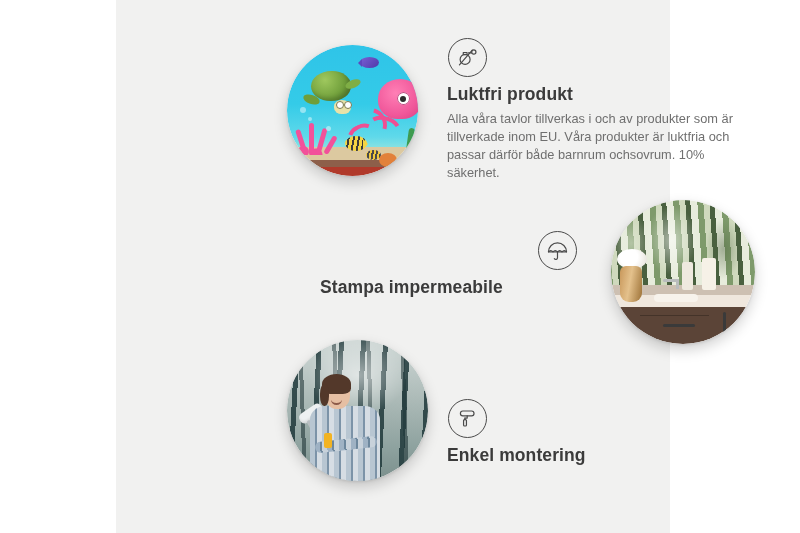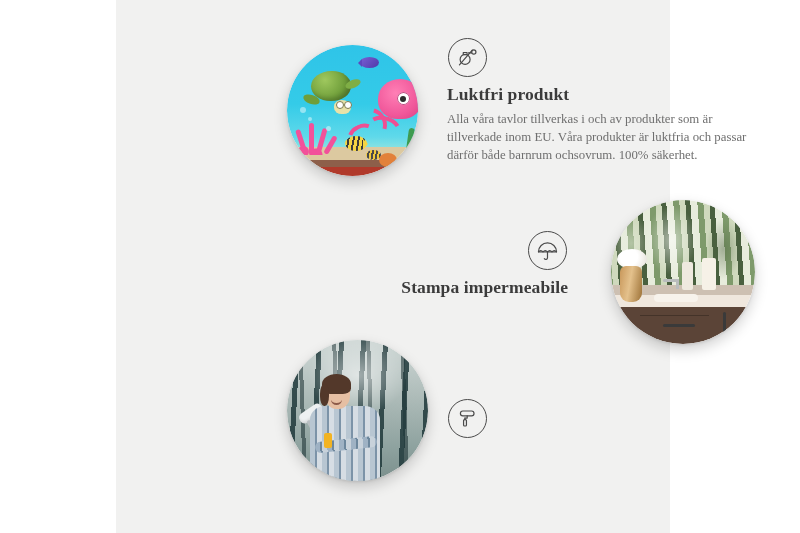--- a/index.html
+++ b/index.html
@@ -12,21 +12,20 @@
     height: 533px;
     font-family: "Liberation Sans", sans-serif;
     overflow: hidden;
   }
 
   #stage {
     position: relative;
     width: 800px;
     height: 533px;
     background: #ffffff;
-    font-family: Liberation Serif, serif;
   }
 
   
   #panel {
     position: absolute;
     left: 116px;
     top: 0;
     width: 554px;
     height: 533px;
     background: #f1f1f0;
@@ -317,24 +316,24 @@
   #feat-odour {
     left: 331px;
     top: 38px;
     width: 300px;
     text-align: left;
   }
   #feat-odour .icon-circle { margin-left: 1px; }
 
   
   #feat-water {
-    left: 194px;
+    left: 204px;
     top: 231px;
     width: 258px;
-    text-align: right;
+    text-align: left;
   }
   #feat-water .icon-circle { margin-left: auto; margin-right: 1px; }
 
   
   #feat-mount {
     left: 331px;
     top: 399px;
     width: 260px;
     text-align: left;
   }
@@ -381,21 +380,21 @@
       <div class="icon-circle">
         <svg width="23" height="23" viewBox="0 0 24 24" fill="none" stroke="#4a4a4a" stroke-width="1.25" stroke-linecap="round" stroke-linejoin="round">
           <ellipse cx="9.5" cy="14" rx="5.2" ry="5.2"></ellipse>
           <path d="M7.6 8.9h3.9v-2.1H7.6z"></path>
           <path d="M13 7.2h3.1"></path>
           <circle cx="18.6" cy="6.2" r="2.2"></circle>
           <path d="M3.6 19.6L17 4.4"></path>
         </svg>
       </div>
       <div class="feat-title">Luktfri produkt</div>
-      <p class="feat-body">Alla våra tavlor tillverkas i och av produkter som är tillverkade inom EU. Våra produkter är luktfria och passar därför både barnrum ochsovrum. 100% säkerhet.</p>
+      <p class="feat-body">Alla våra tavlor tillverkas i och av produkter som är tillverkade inom EU. Våra produkter är luktfria och passar därför både barnrum ochsovrum. 10% säkerhet.</p>
     </div>
 
     <div class="photo" id="photo-bath">
       <div class="inner">
         <div class="leafwash"></div>
         <div class="flowers"></div>
         <div class="vase"></div>
         <div class="bottle1"></div>
         <div class="bottle2"></div>
         <div class="faucet"></div>
@@ -433,16 +432,17 @@
 
     <div class="feature" id="feat-mount">
       <div class="icon-circle">
         <svg width="23" height="23" viewBox="0 0 24 24" fill="none" stroke="#4a4a4a" stroke-width="1.25" stroke-linecap="round" stroke-linejoin="round">
           <rect x="4.6" y="4.2" width="14.2" height="5" rx="2.5"></rect>
           <path d="M11.7 9.2v2.4H9.3"></path>
           <path d="M9.3 11.6v1.6"></path>
           <rect x="7.9" y="13.2" width="3" height="6.6" rx="1"></rect>
         </svg>
       </div>
+      <div class="feat-title">Enkel montering</div>
     </div>
 
   </div>
 </div>
 
 </body></html>

